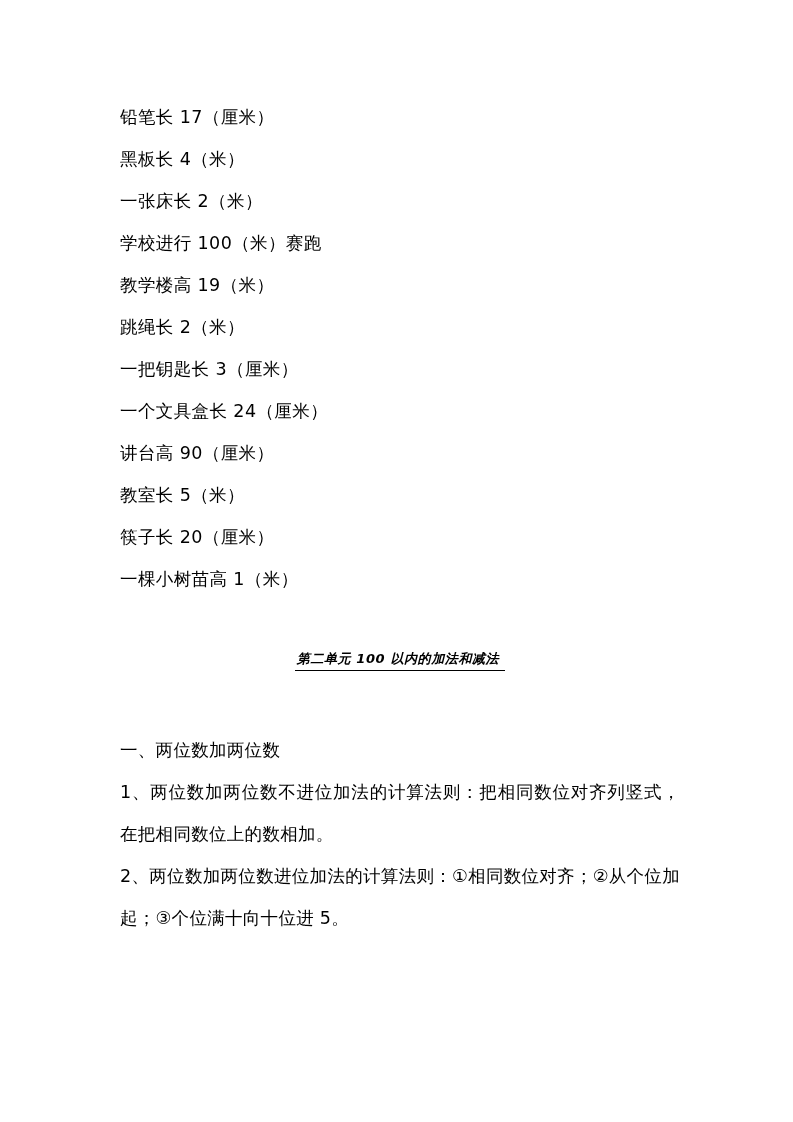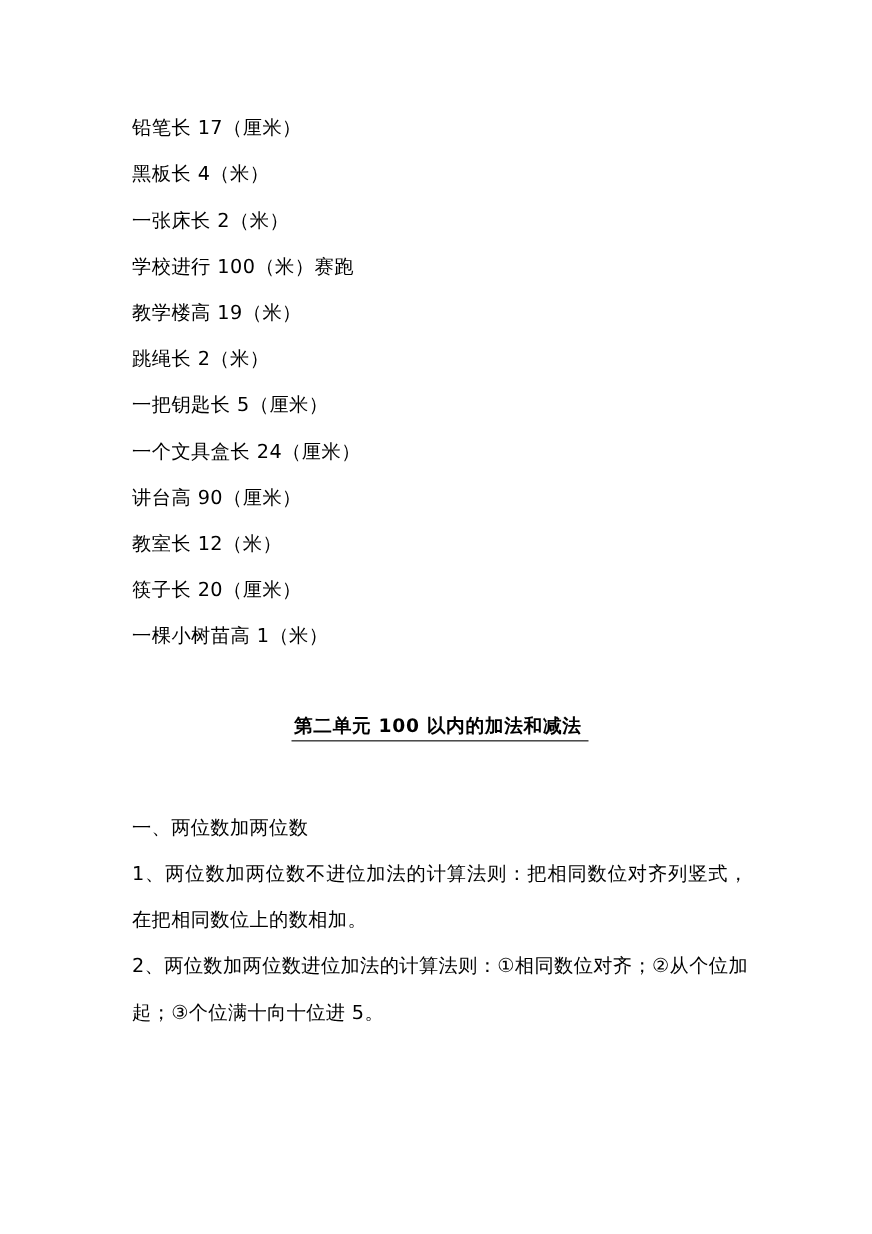--- a/index.html
+++ b/index.html
@@ -39,25 +39,26 @@
     line-height: 42px;
     letter-spacing: 0.4px;
     white-space: nowrap;
   }
   .section-title-wrap {
     margin-top: 48px;
     text-align: center;
   }
   .section-title {
     display: inline-block;
-    font-size: 17px;
+    font-size: 13px;
     font-weight: bold;
     letter-spacing: 0.6px;
     border-bottom: 1.5px solid #000;
     padding: 0 6px 2px 2px;
+    font-style: italic;
   }
   .body-block {
     margin-top: 58px;
   }
   .body-block p {
     margin: 0;
     font-size: 17.5px;
     line-height: 42px;
     letter-spacing: 0.3px;
     text-align: justify;
@@ -72,24 +73,24 @@
 <div class="page">
   <div class="content">
 
     <ul class="measure-list">
       <li>铅笔长 17（厘米）</li>
       <li>黑板长 4（米）</li>
       <li>一张床长 2（米）</li>
       <li>学校进行 100（米）赛跑</li>
       <li>教学楼高 19（米）</li>
       <li>跳绳长 2（米）</li>
-      <li>一把钥匙长 5（厘米）</li>
+      <li>一把钥匙长 3（厘米）</li>
       <li>一个文具盒长 24（厘米）</li>
       <li>讲台高 90（厘米）</li>
-      <li>教室长 12（米）</li>
+      <li>教室长 5（米）</li>
       <li>筷子长 20（厘米）</li>
       <li>一棵小树苗高 1（米）</li>
     </ul>
 
     <div class="section-title-wrap">
       <span class="section-title">第二单元 100 以内的加法和减法</span>
     </div>
 
     <div class="body-block">
       <p class="heading-line">一、两位数加两位数</p>

